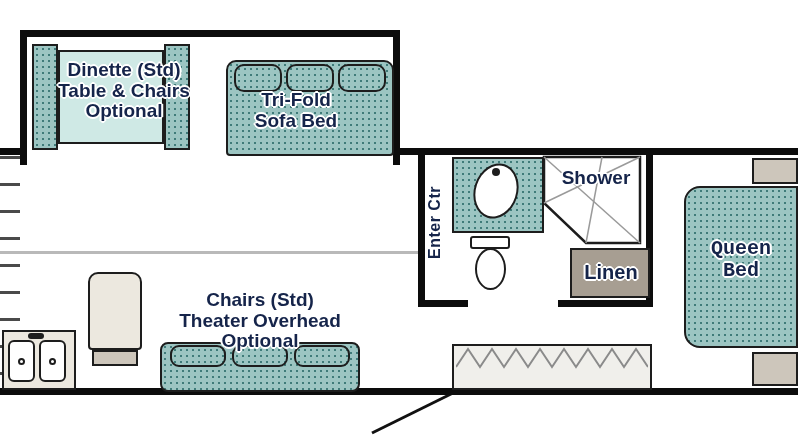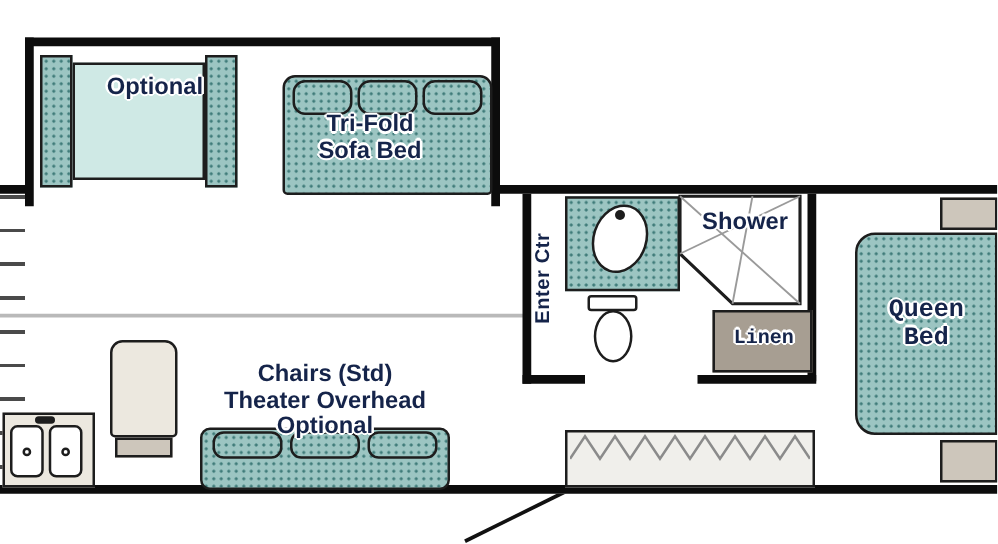--- a/index.html
+++ b/index.html
@@ -36,21 +36,21 @@
   .whitebox{background:#ffffff;border:2px solid #1d1d1d;}
   
   .lbl{
     color:#15244a;font-weight:bold;text-align:center;line-height:1.08;
     text-shadow:2px 0 0 #fff,-2px 0 0 #fff,0 2px 0 #fff,0 -2px 0 #fff,
       1px 1px 0 #fff,-1px -1px 0 #fff,1px -1px 0 #fff,-1px 1px 0 #fff;
     z-index:8;white-space:nowrap;
   }
   .lbl-19{font-size:19px;}
   .lbl-20{font-size:20px;}
-  .lbl-17{font-size:16px;font-family:Liberation Mono, monospace;}
+  .lbl-17{font-size:20px;}
   .vertical{
     writing-mode:vertical-rl;transform:rotate(180deg);
     letter-spacing:.5px;font-size:16px;
   }
   svg{display:block;}
   .z5{z-index:5;} .z6{z-index:6;} .z7{z-index:7;}
 </style>
 </head>
 <body>
 
@@ -59,20 +59,22 @@
   <div class="abs hull"></div>
   <div class="abs front-stripes"></div>
   <div class="abs slide-line"></div>
 
   <div class="abs slideout"></div>
 
   <div class="abs dotted z5" style="left:32px;top:44px;width:26px;height:106px;"></div>
   <div class="abs z5" style="left:58px;top:50px;width:106px;height:94px;background:#cfe9e5;border:2px solid #1d1d1d;"></div>
   <div class="abs dotted z5" style="left:164px;top:44px;width:26px;height:106px;"></div>
   <div class="abs lbl lbl-19" style="left:28px;top:60px;width:192px;">
+    <div>Dinette (Std)</div>
+    <div>Table &amp; Chairs</div>
     <div>Optional</div>
   </div>
 
   <div class="abs dotted z5" style="left:226px;top:60px;width:168px;height:96px;border-radius:10px 10px 4px 4px;"></div>
   <div class="abs dotted z6" style="left:234px;top:64px;width:48px;height:28px;border-radius:10px;"></div>
   <div class="abs dotted z6" style="left:286px;top:64px;width:48px;height:28px;border-radius:10px;"></div>
   <div class="abs dotted z6" style="left:338px;top:64px;width:48px;height:28px;border-radius:10px;"></div>
   <div class="abs lbl lbl-19" style="left:221px;top:90px;width:150px;">
     <div>Tri-Fold</div>
     <div>Sofa Bed</div>

